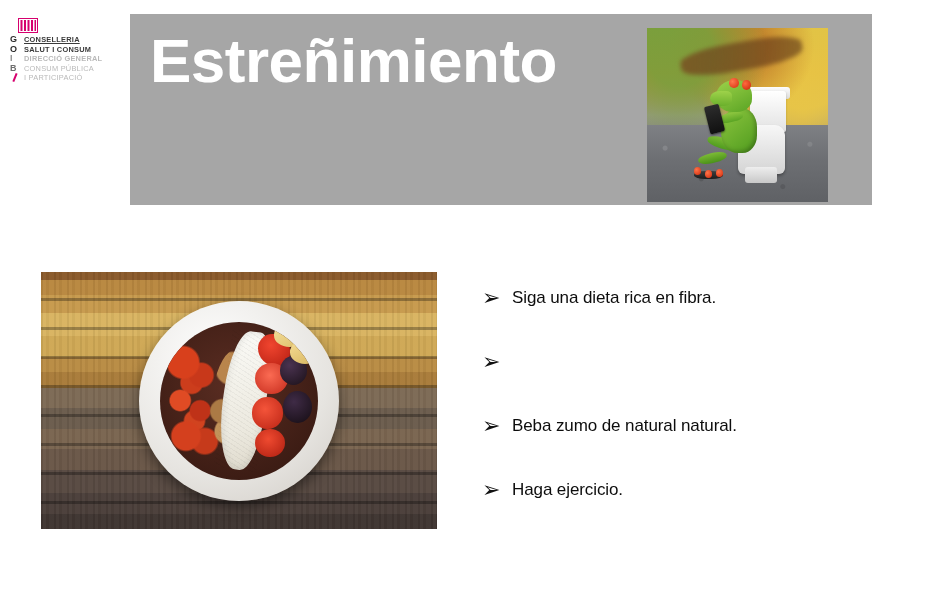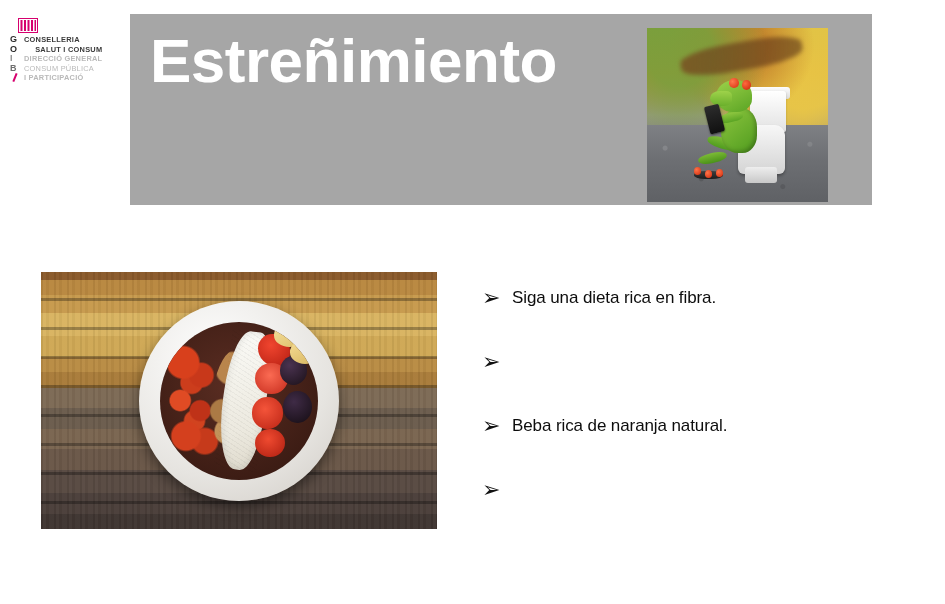--- a/index.html
+++ b/index.html
@@ -19,25 +19,25 @@
         font-size:9px;line-height:9.6px;font-weight:700;color:#2b2b2b;letter-spacing:.2px;}
   .goib span:nth-child(1){color:#2b2b2b;}
   .goib span:nth-child(2){color:#2b2b2b;}
   .goib span:nth-child(3){color:#8f8f8f;}
   .goib span:nth-child(4){color:#6e6e6e;}
   .goib-slash{display:block;width:9px;height:9px;position:relative;}
   .goib-slash::before{content:"";position:absolute;left:4px;top:0;width:1.6px;height:9px;
         background:#d6006e;transform:rotate(22deg);}
   .logo-words{display:flex;flex-direction:column;
         font-size:7.4px;line-height:9.6px;letter-spacing:.25px;font-weight:700;}
-  .logo-words span:nth-child(1){color:#3a3a3a;}
-  .logo-words span:nth-child(2){color:#3a3a3a;text-align:right;}
+  .logo-words span:nth-child(1){color:#3a3a3a;text-decoration:underline;}
+  .logo-words span:nth-child(2){color:#3a3a3a;}
   .logo-words span:nth-child(3){color:#b9b9b9;font-weight:700;}
   .logo-words span:nth-child(4){color:#b9b9b9;font-weight:400;}
-  .logo-words span:nth-child(5){color:#b9b9b9;font-weight:700;}
+  .logo-words span:nth-child(5){color:#b9b9b9;font-weight:400;}
 
   
   .banner{position:absolute;left:130px;top:14px;width:742px;height:191px;background:#a6a6a6;}
   .banner-title{position:absolute;left:20px;top:14px;
       font-size:62px;font-weight:700;color:#ffffff;letter-spacing:-0.5px;
       white-space:nowrap;line-height:1.05;}
 
   
   .frog{position:absolute;left:517px;top:14px;width:181px;height:174px;overflow:hidden;
       background:#6c6a58;}
@@ -256,20 +256,21 @@
   <div class="bullets">
     <div class="bullet-row">
       <span class="bullet-mark">➢</span>
       <span class="bullet-text">Siga una dieta rica en fibra.</span>
     </div>
     <div class="bullet-row">
       <span class="bullet-mark">➢</span>
     </div>
     <div class="bullet-row">
       <span class="bullet-mark">➢</span>
-      <span class="bullet-text">Beba rica de naranja natural.</span>
-    </div>
-    <div class="bullet-row">
-      <span class="bullet-mark">➢</span>
+      <span class="bullet-text">Beba zumo de natural natural.</span>
+    </div>
+    <div class="bullet-row">
+      <span class="bullet-mark">➢</span>
+      <span class="bullet-text">Haga ejercicio.</span>
     </div>
   </div>
 
 </div>
 
 </body></html>

